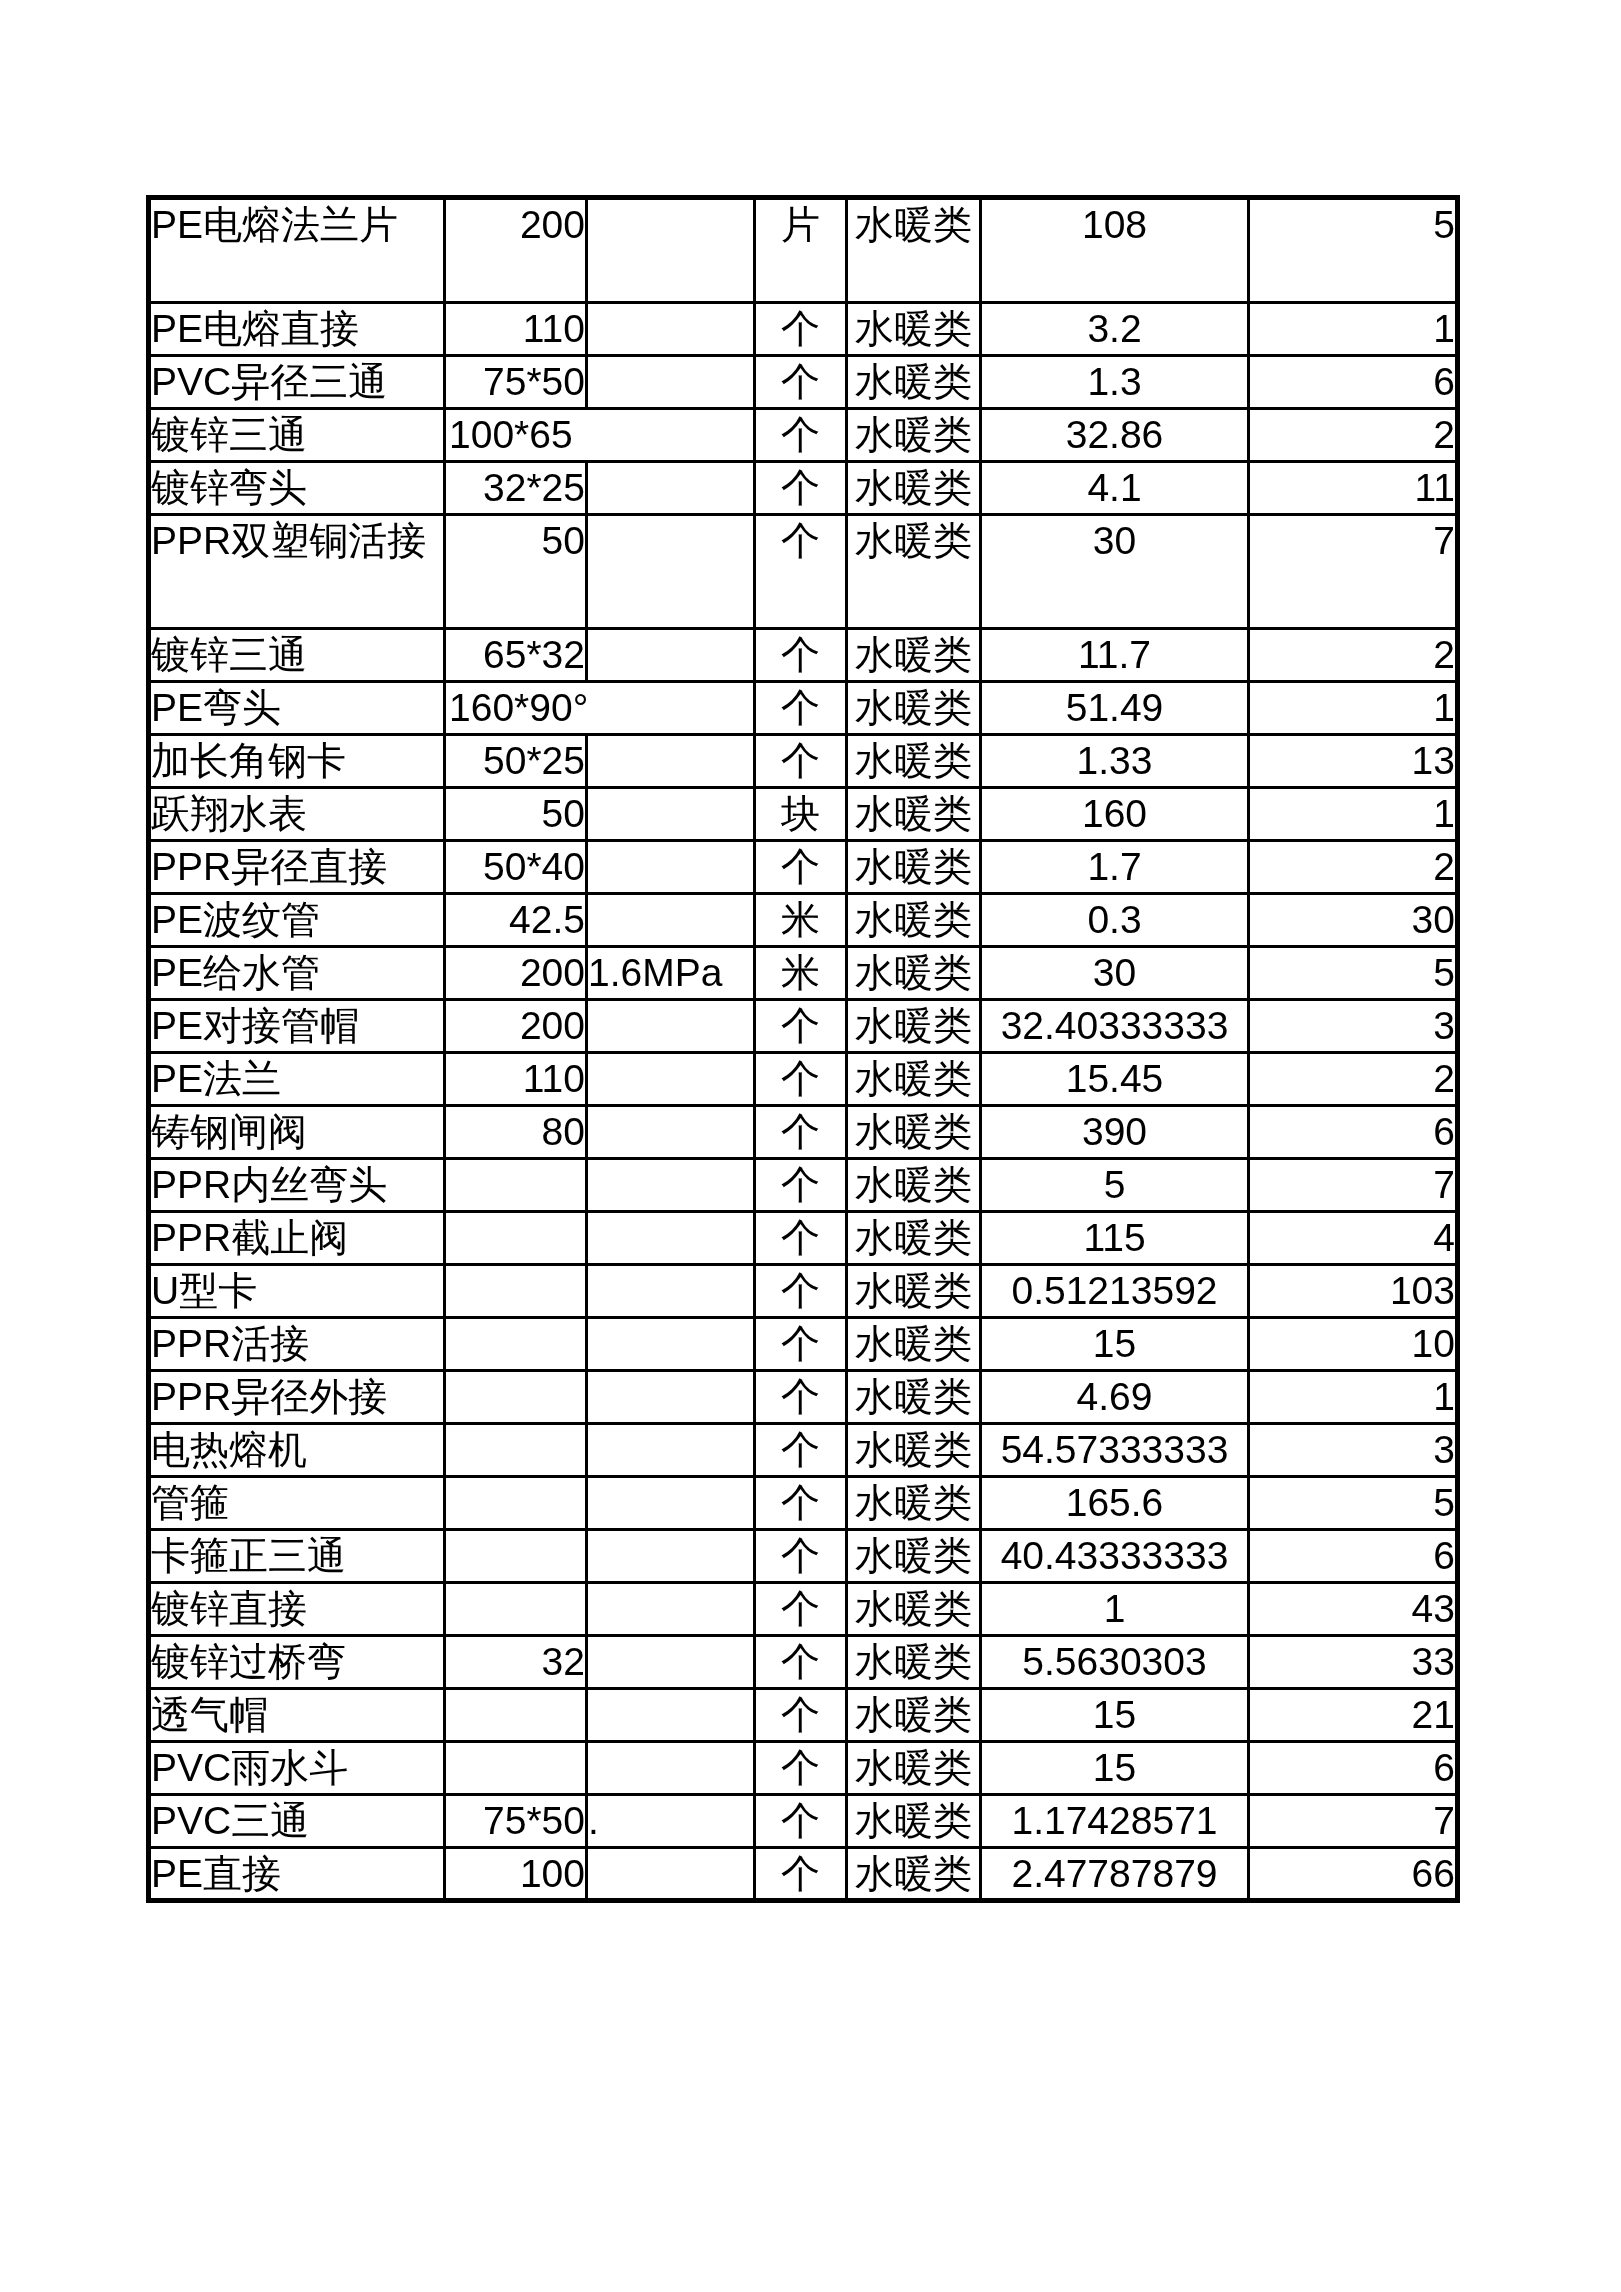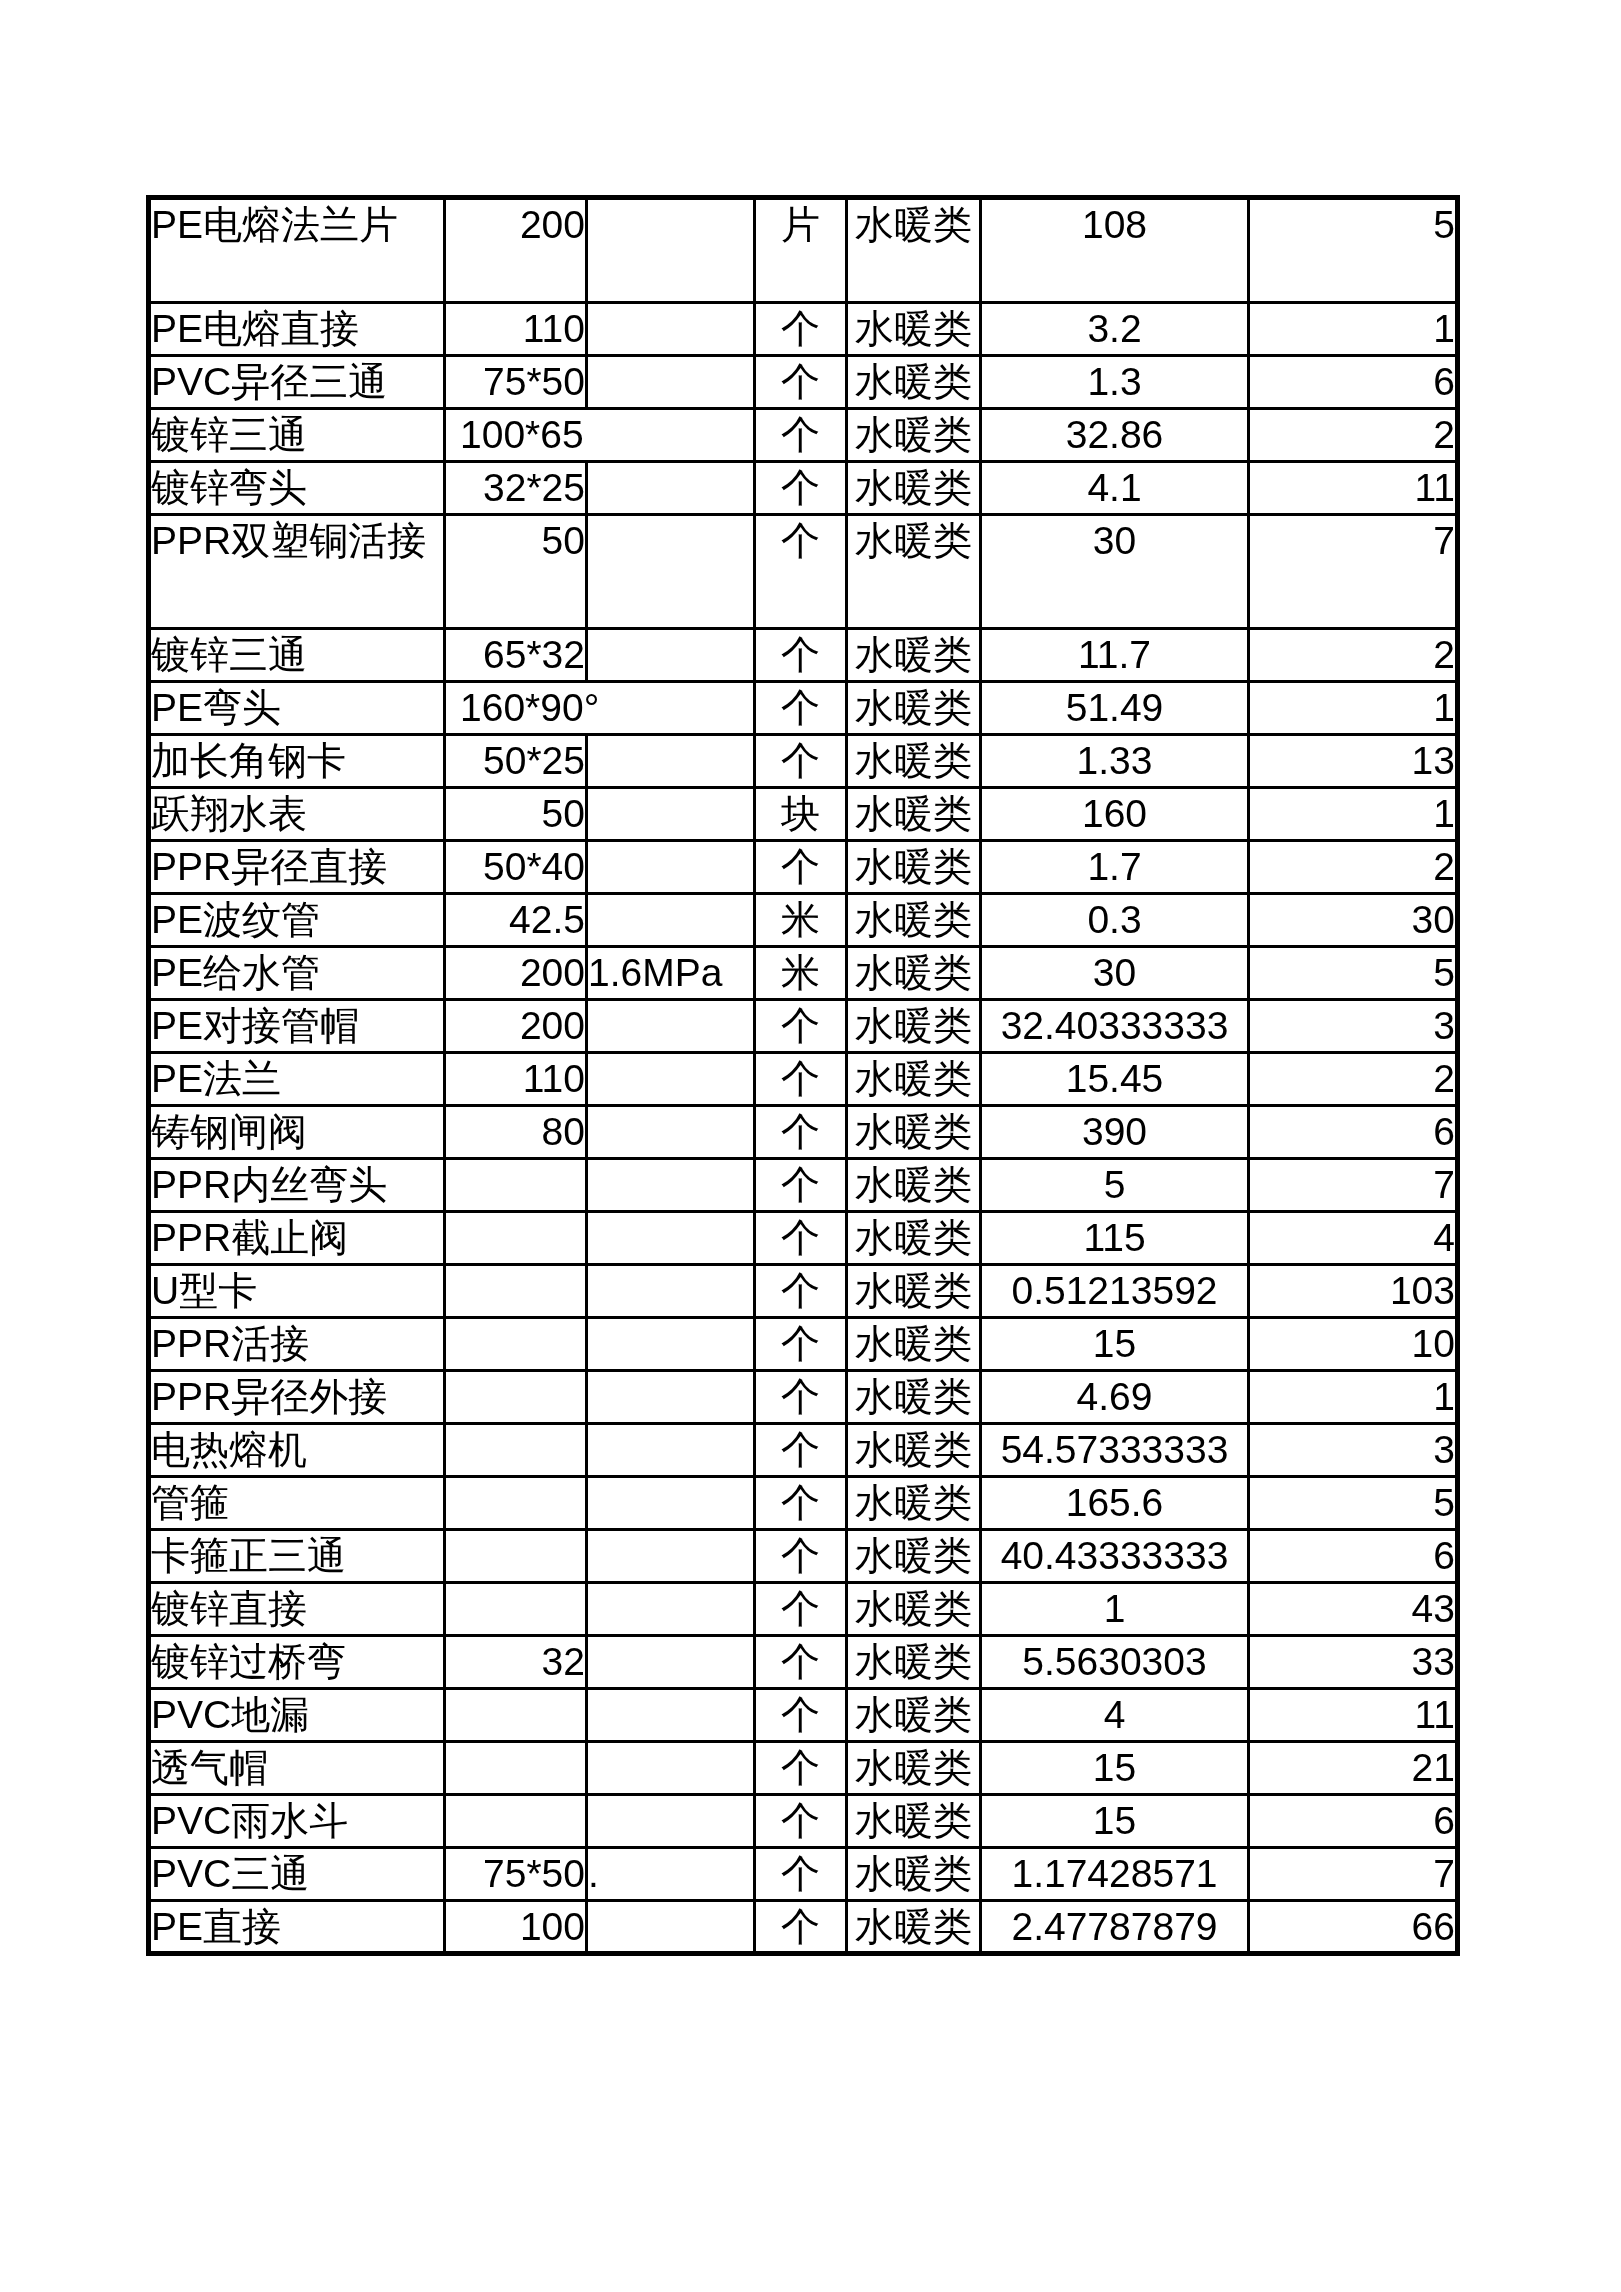--- a/index.html
+++ b/index.html
@@ -35,21 +35,21 @@
     vertical-align: top;
     overflow: hidden;
     word-break: break-all;
   }
   tr.row { height: 53px; margin-left: 12px; }
   tr.row-tall-1 { height: 105px; }
   tr.row-tall-2 { height: 114px; }
 
   td.col-name  { text-align: left;  padding-left: 7.8px; }
   td.col-spec  { text-align: right; }
-  td.col-spec.merged { text-align: left; padding-left: 14px; }
+  td.col-spec.merged { text-align: left; padding-left: 3px; }
   td.col-note  { text-align: left; }
   td.col-unit  { text-align: center; vertical-align: middle; }
   td.col-category { text-align: center; }
   td.col-price { text-align: center; padding-right: 7.8px; }
   td.col-qty   { text-align: right; padding-right: 11.8px; }
 </style>
 </head>
 <body>
 
 <div class="page">
@@ -290,29 +290,20 @@
         <tr class="row ">
           <td class="col-name">镀锌过桥弯</td>
           <td class="col-spec">32</td>
           <td class="col-note"></td>
           <td class="col-unit">个</td>
           <td class="col-category">水暖类</td>
           <td class="col-price">5.5630303</td>
           <td class="col-qty">33</td>
         </tr>
         <tr class="row ">
-          <td class="col-name">PVC地漏</td>
-          <td class="col-spec"></td>
-          <td class="col-note"></td>
-          <td class="col-unit">个</td>
-          <td class="col-category">水暖类</td>
-          <td class="col-price">4</td>
-          <td class="col-qty">11</td>
-        </tr>
-        <tr class="row ">
           <td class="col-name">透气帽</td>
           <td class="col-spec"></td>
           <td class="col-note"></td>
           <td class="col-unit">个</td>
           <td class="col-category">水暖类</td>
           <td class="col-price">15</td>
           <td class="col-qty">21</td>
         </tr>
         <tr class="row ">
           <td class="col-name">PVC雨水斗</td>

